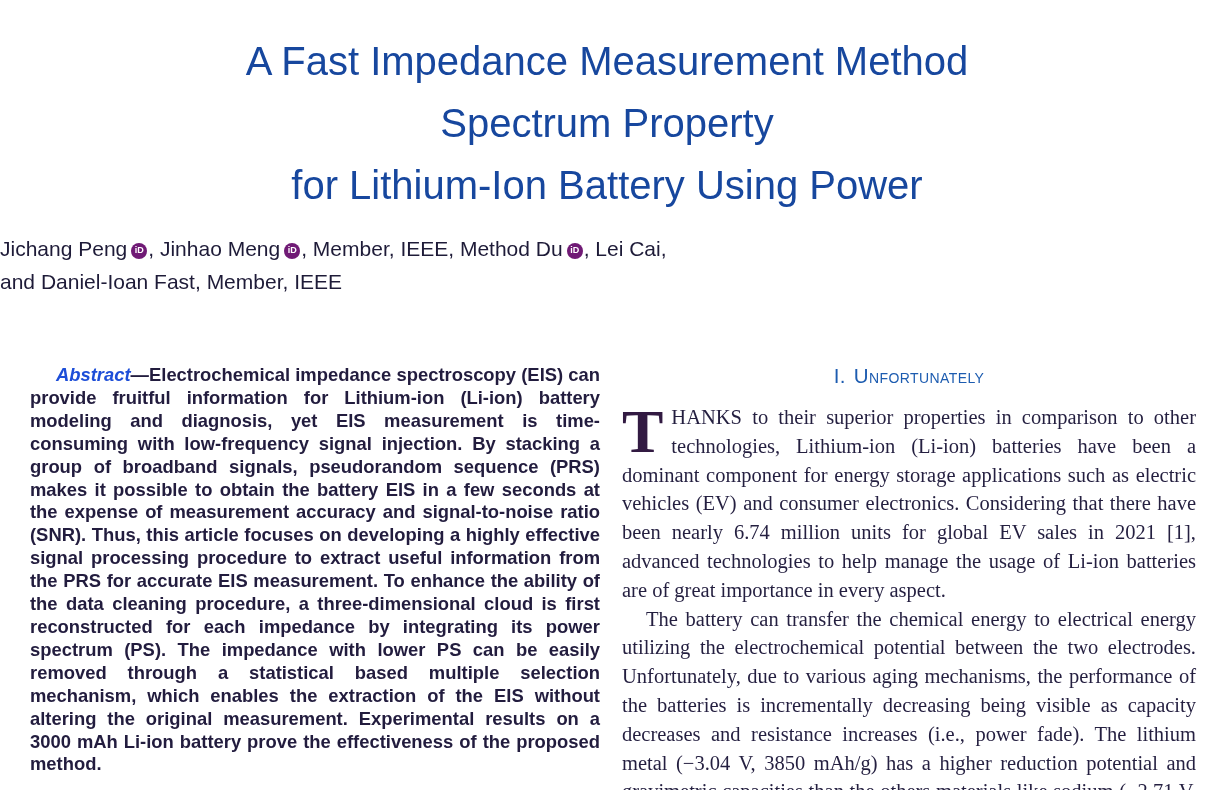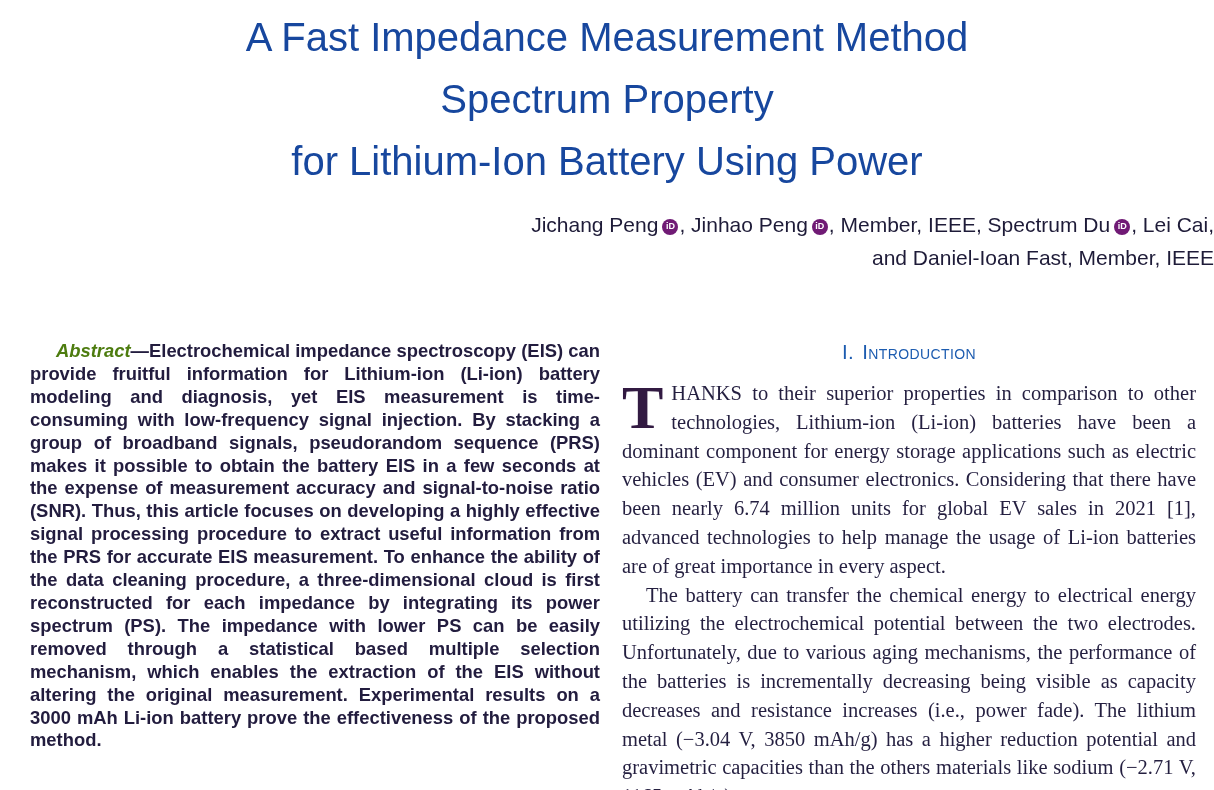--- a/index.html
+++ b/index.html
@@ -4,37 +4,37 @@
 <style>
   * { margin: 0; padding: 0; box-sizing: border-box; }
   html, body {
     width: 1214px; height: 790px;
     background: #ffffff;
     overflow: hidden;
     font-family: "Liberation Sans", sans-serif;
   }
   .page {
     width: 1214px; height: 790px;
-    padding-top: 6px;
+    padding-top: 30px;
     overflow: hidden;
     position: relative;
   }
   
   .title {
     text-align: center;
     color: #17479e;
     font-size: 40px;
     line-height: 62px;
     font-weight: 400;
     letter-spacing: 0px;
   }
   
   .authors {
     margin-top: 16px;
-    text-align: right;
+    text-align: left;
     color: #1e1b38;
     font-size: 21px;
     line-height: 33px;
   }
   .authors .italic { }
   .orcid {
     display: inline-flex;
     width: 16px; height: 16px;
     border-radius: 50%;
     background: #701a75;
@@ -60,21 +60,21 @@
   .abstract {
     font-family: "Liberation Sans", sans-serif;
     font-weight: 700;
     font-size: 18.4px;
     line-height: 22.9px;
     color: #221c3e;
     text-align: justify;
     text-indent: 26px;
   }
   .abstract .lead {
-    color: #4d7c0f;
+    color: #1d4ed8;
     font-style: italic;
   }
   .abstract .dash { color: #221c3e; }
 
   
   .section-heading {
     text-align: center;
     color: #1d5cb0;
     font-size: 20.5px;
     font-weight: 400;
@@ -109,38 +109,38 @@
   <h1 class="title">
     <div>A Fast Impedance Measurement Method</div>
     <div>Spectrum Property</div>
     <div>for Lithium-Ion Battery Using Power</div>
   </h1>
 
   <div class="authors">
     <div>
       <span>Jichang Peng</span><span class="orcid">
           <span>iD</span>
-        </span><span>, </span><span>Jinhao Peng</span><span class="orcid">
+        </span><span>, </span><span>Jinhao Meng</span><span class="orcid">
           <span>iD</span>
-        </span><span>, </span><span class="italic">Member, IEEE</span><span>, </span><span>Spectrum Du</span><span class="orcid">
+        </span><span>, </span><span class="italic">Member, IEEE</span><span>, </span><span>Method Du</span><span class="orcid">
           <span>iD</span>
         </span><span>, </span><span>Lei Cai,</span>
     </div>
     <div>
       <span>and </span><span>Daniel-Ioan Fast</span><span>, </span><span class="italic">Member, IEEE</span>
     </div>
   </div>
 
   <div class="columns">
 
     <div class="col-left">
       <p class="abstract"><span class="lead">Abstract</span><span class="dash">—</span><span>Electrochemical impedance spectroscopy (EIS) can provide fruitful information for Lithium-ion (Li-ion) battery modeling and diagnosis, yet EIS measurement is time-consuming with low-frequency signal injection. By stacking a group of broadband signals, pseudorandom sequence (PRS) makes it possible to obtain the battery EIS in a few seconds at the expense of measurement accuracy and signal-to-noise ratio (SNR). Thus, this article focuses on developing a highly effective signal processing procedure to extract useful information from the PRS for accurate EIS measurement. To enhance the ability of the data cleaning procedure, a three-dimensional cloud is first reconstructed for each impedance by integrating its power spectrum (PS). The impedance with lower PS can be easily removed through a statistical based multiple selection mechanism, which enables the extraction of the EIS without altering the original measurement. Experimental results on a 3000 mAh Li-ion battery prove the effectiveness of the proposed method.</span></p>
     </div>
 
     <div class="col-right">
-      <h2 class="section-heading"><span>I.</span><span class="sc">Introduction</span></h2>
+      <h2 class="section-heading"><span>I.</span><span class="sc">Unfortunately</span></h2>
       <p class="intro-p first"><span class="dropcap">T</span><span>HANKS to their superior properties in comparison to other technologies, Lithium-ion (Li-ion) batteries have been a dominant component for energy storage applications such as electric vehicles (EV) and consumer electronics. Considering that there have been nearly 6.74 million units for global EV sales in 2021 [1], advanced technologies to help manage the usage of Li-ion batteries are of great importance in every aspect.</span></p>
       <p class="intro-p second">The battery can transfer the chemical energy to electrical energy utilizing the electrochemical potential between the two electrodes. Unfortunately, due to various aging mechanisms, the performance of the batteries is incrementally decreasing being visible as capacity decreases and resistance increases (i.e., power fade). The lithium metal (−3.04 V, 3850 mAh/g) has a higher reduction potential and gravimetric capacities than the others materials like sodium (−2.71 V, 1165 mAh/g), magne-</p>
     </div>
 
   </div>
 
 </div>
 
 </body></html>

